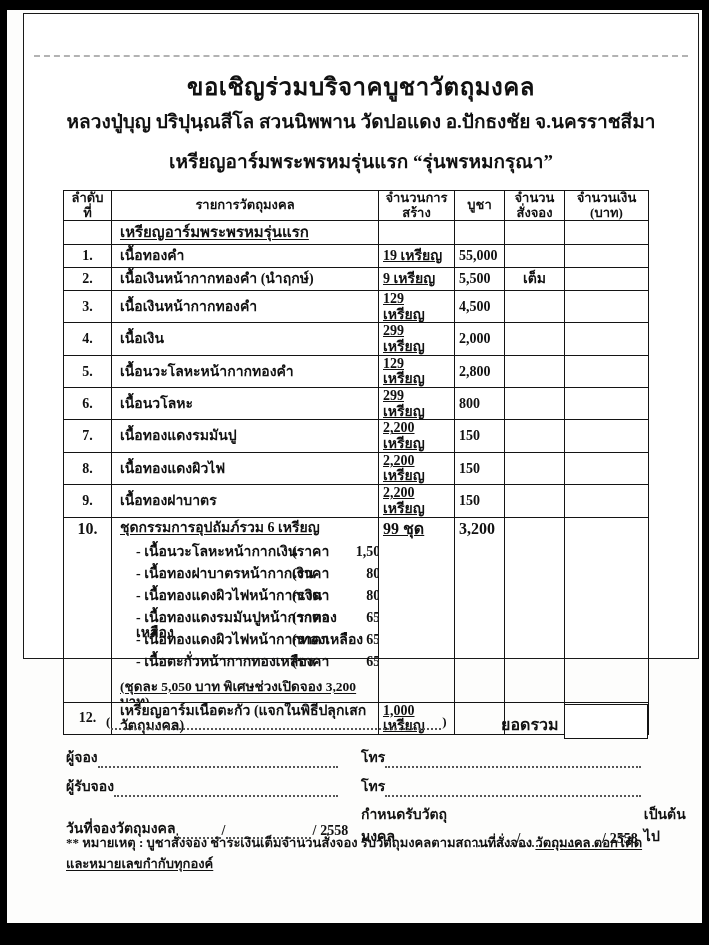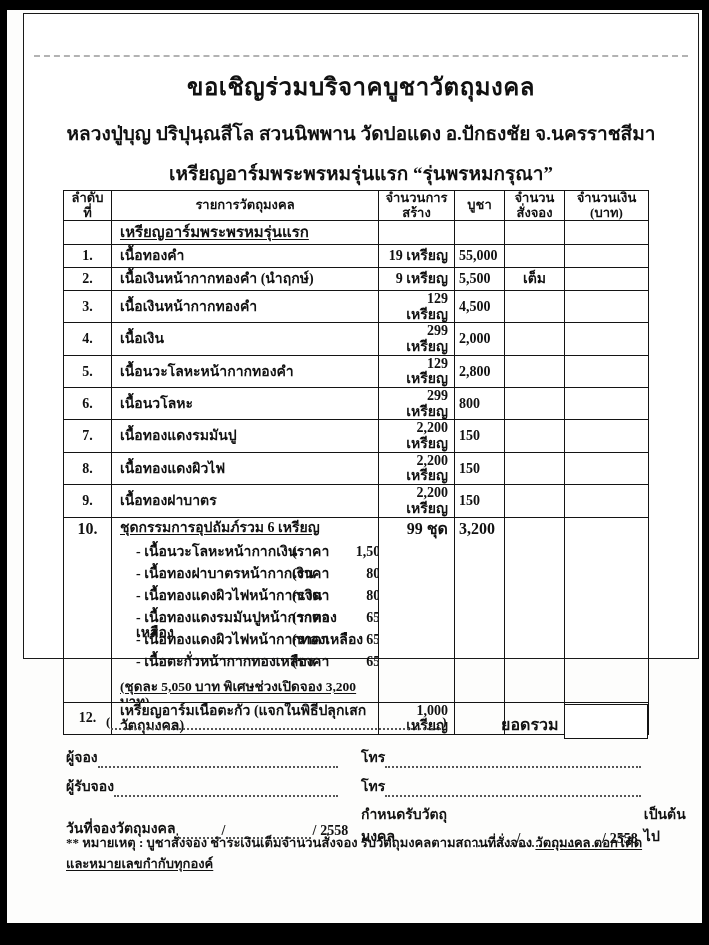--- a/index.html
+++ b/index.html
@@ -17,31 +17,31 @@
   .inner {
     position:absolute; left:16px; top:3px; width:676px; height:646px;
     border:1.5px solid #1a1a1a; background:#fff;
   }
   .cutline {
     position:absolute; top:41px; left:10px; right:10px; height:0;
     border-top:2px dashed #b3b3b3;
   }
   .titles { position:absolute; top:53px; left:0; width:100%; text-align:center; font-weight:bold; }
   .title1 { font-size:24px; letter-spacing:.5px; }
-  .title2 { font-size:19px; margin-top:12px; }
+  .title2 { font-size:19px; }
   .title3 { font-size:19px; margin-top:10px; }
 
   .table-wrap { position:absolute; left:39px; top:176px; }
   table { border-collapse:collapse; table-layout:fixed; width:585px; font-weight:bold; }
   td,th { border:1.5px solid #141414; line-height:1.12; overflow:hidden; padding:0 4px; }
   th { font-size:13px; text-align:center; height:25px; font-weight:bold; }
   tr.r td { height:23px; font-size:14px; }
   .c-no  { text-align:center; }
   .c-item{ text-align:left; padding-left:8px; }
-  .c-made{ text-align:right; padding-right:6px; }
+  .c-made{ text-align:left; padding-right:6px;text-decoration:underline; }
   .c-price{ text-align:left; padding-right:8px; }
   .c-ord { text-align:center; }
   .v-top { vertical-align:top; padding-top:2px; }
   .v-bottom { vertical-align:bottom; padding-bottom:3px; }
   .u { text-decoration:underline; text-underline-offset:2px; }
   tr.section td { height:24px; font-size:15px; }
 
   td.set-cell { padding:2px 4px 2px 8px; font-size:14px; }
   .set-title { height:24px; font-size:14px; }
   .sub { position:relative; height:22px; padding-left:16px; font-size:14px; }

